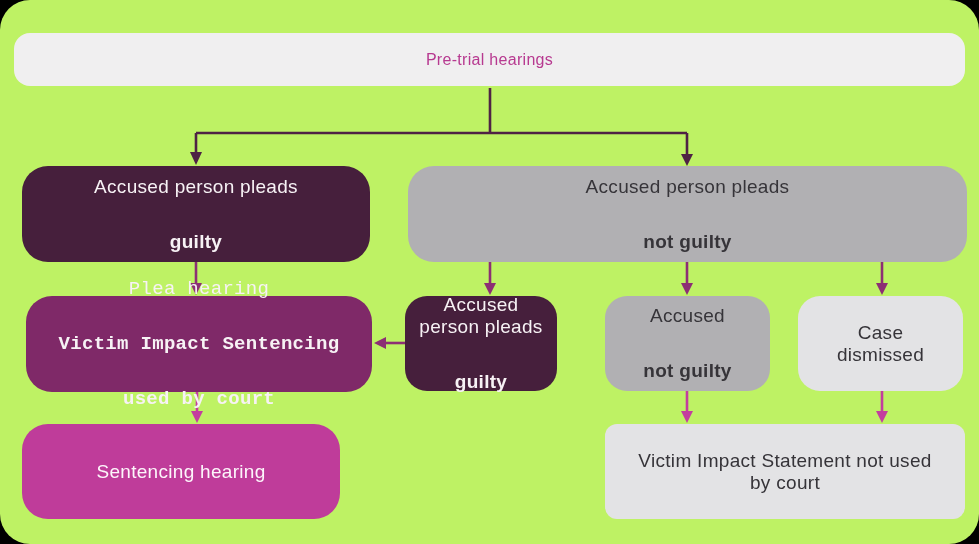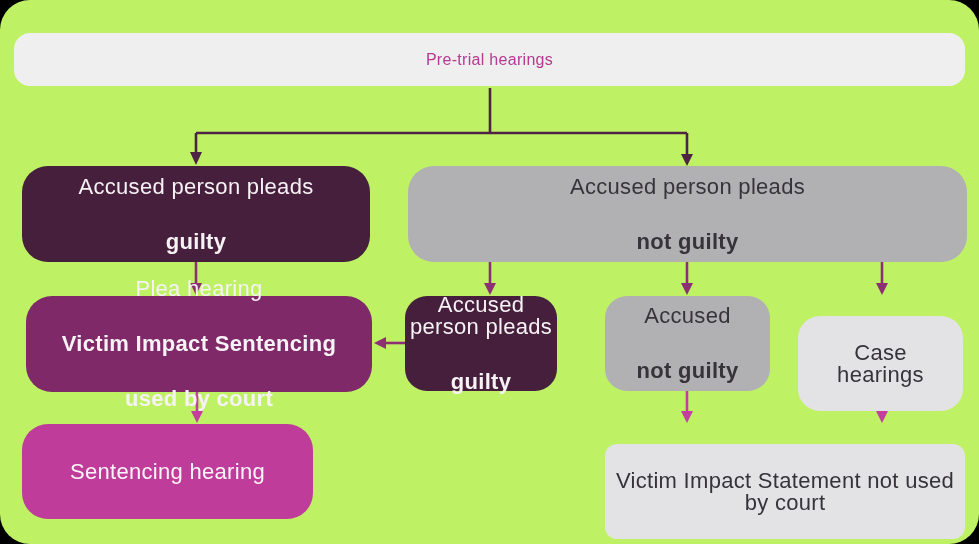--- a/index.html
+++ b/index.html
@@ -11,39 +11,39 @@
   html,body{margin:0;padding:0;background:#000;}
   .canvas{
     position:relative; width:979px; height:544px; background:#bef264;
     border-radius:30px; overflow:hidden;
     font-family:"Liberation Sans","DejaVu Sans",sans-serif;
     letter-spacing:.3px;
   }
   .node{
     position:absolute; display:flex; flex-direction:column;
     align-items:center; justify-content:center; text-align:center;
-    font-size:22px; line-height:22px;
+    font-size:19px; line-height:22px;
   }
   .node .b{font-weight:700;margin-top:33px;}
   .top-bar{
     left:14px; top:33px; width:951px; height:53px; background:var(--pale-gray);
     border-radius:16px; color:var(--magenta-text); font-size:16px;
   }
   .dark{background:var(--dark-purple); color:#f7f2f5;}
   .grayb{background:var(--gray); color:var(--dark-text);}
-  .lightb{background:var(--light-gray); color:var(--dark-text);margin-top:20px;}
-  .purpleb{background:var(--mid-purple); color:#f7f2f5;}
+  .lightb{background:var(--light-gray); color:var(--dark-text);}
+  .purpleb{background:var(--mid-purple); color:#f7f2f5;font-family:Liberation Mono, monospace;}
   .pinkb{background:var(--pink); color:#fdf6fb;}
   .n-pleads-guilty{left:22px; top:166px; width:348px; height:96px; border-radius:26px;}
   .n-pleads-not-guilty{left:408px; top:166px; width:559px; height:96px; border-radius:26px;}
   .n-plea-hearing{left:26px; top:296px; width:346px; height:96px; border-radius:26px;}
   .n-guilty-late{left:405px; top:296px; width:152px; height:95px; border-radius:22px;}
   .n-found-not-guilty{left:605px; top:296px; width:165px; height:95px; border-radius:22px;}
   .n-case-dismissed{left:798px; top:296px; width:165px; height:95px; border-radius:22px;}
-  .n-sentencing{left:22px; top:424px; width:291px; height:95px; border-radius:26px;}
+  .n-sentencing{left:22px; top:424px; width:318px; height:95px; border-radius:26px;}
   .n-vis-not-used{left:605px; top:424px; width:360px; height:95px; border-radius:12px;}
   svg.wires{position:absolute; left:0; top:0; width:979px; height:544px; pointer-events:none;}
   .wire-dark{stroke:var(--arrow-dark); stroke-width:2.6; fill:none;}
   .head-dark{fill:var(--arrow-dark);}
   .wire-mid{stroke:var(--arrow-mid); stroke-width:2.6; fill:none;}
   .head-mid{fill:var(--arrow-mid);}
   .wire-pink{stroke:var(--arrow-pink); stroke-width:2.6; fill:none;}
   .head-pink{fill:var(--arrow-pink);}
 </style>
 </head>
@@ -103,21 +103,21 @@
     <span class="b">guilty</span>
   </div>
 
   <div class="node grayb n-found-not-guilty">
     <span>Accused</span>
     <span class="b">not guilty</span>
   </div>
 
   <div class="node lightb n-case-dismissed">
     <span>Case</span>
-    <span>hearings</span>
+    <span>dismissed</span>
   </div>
 
   <div class="node pinkb n-sentencing">
     <span>Sentencing hearing</span>
   </div>
 
   <div class="node lightb n-vis-not-used">
     <span>Victim Impact Statement not used</span>
     <span>by court</span>
   </div>

